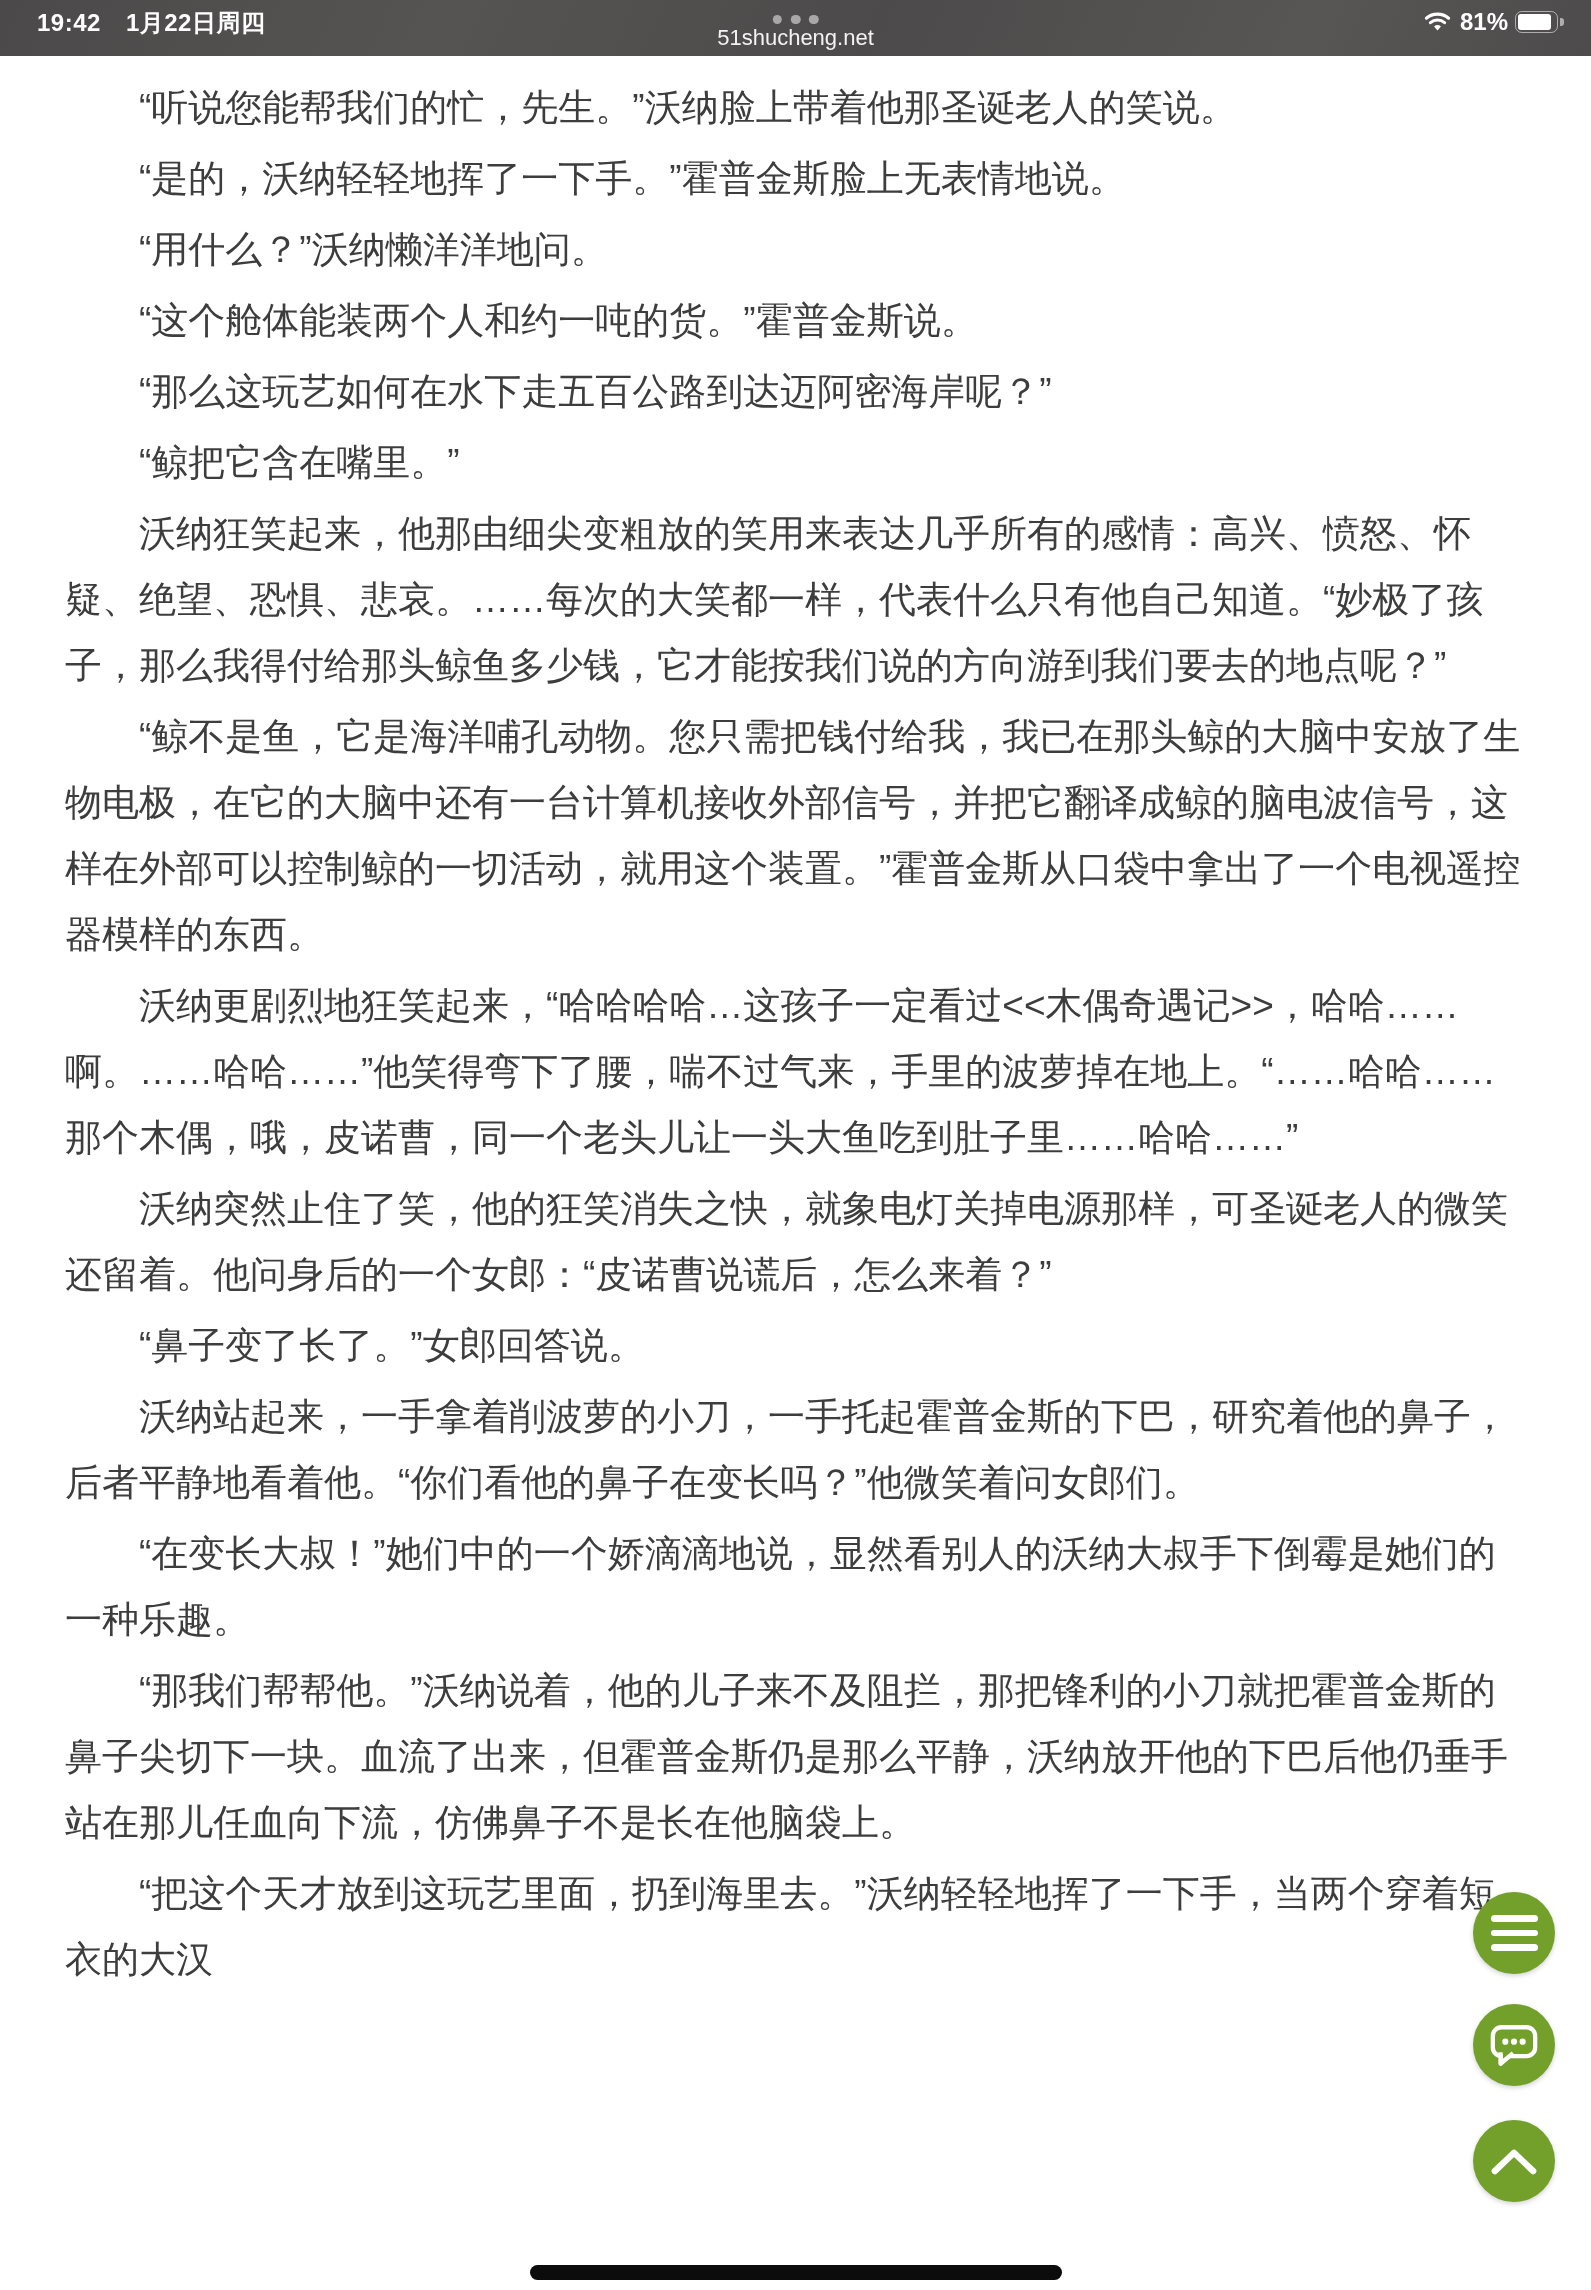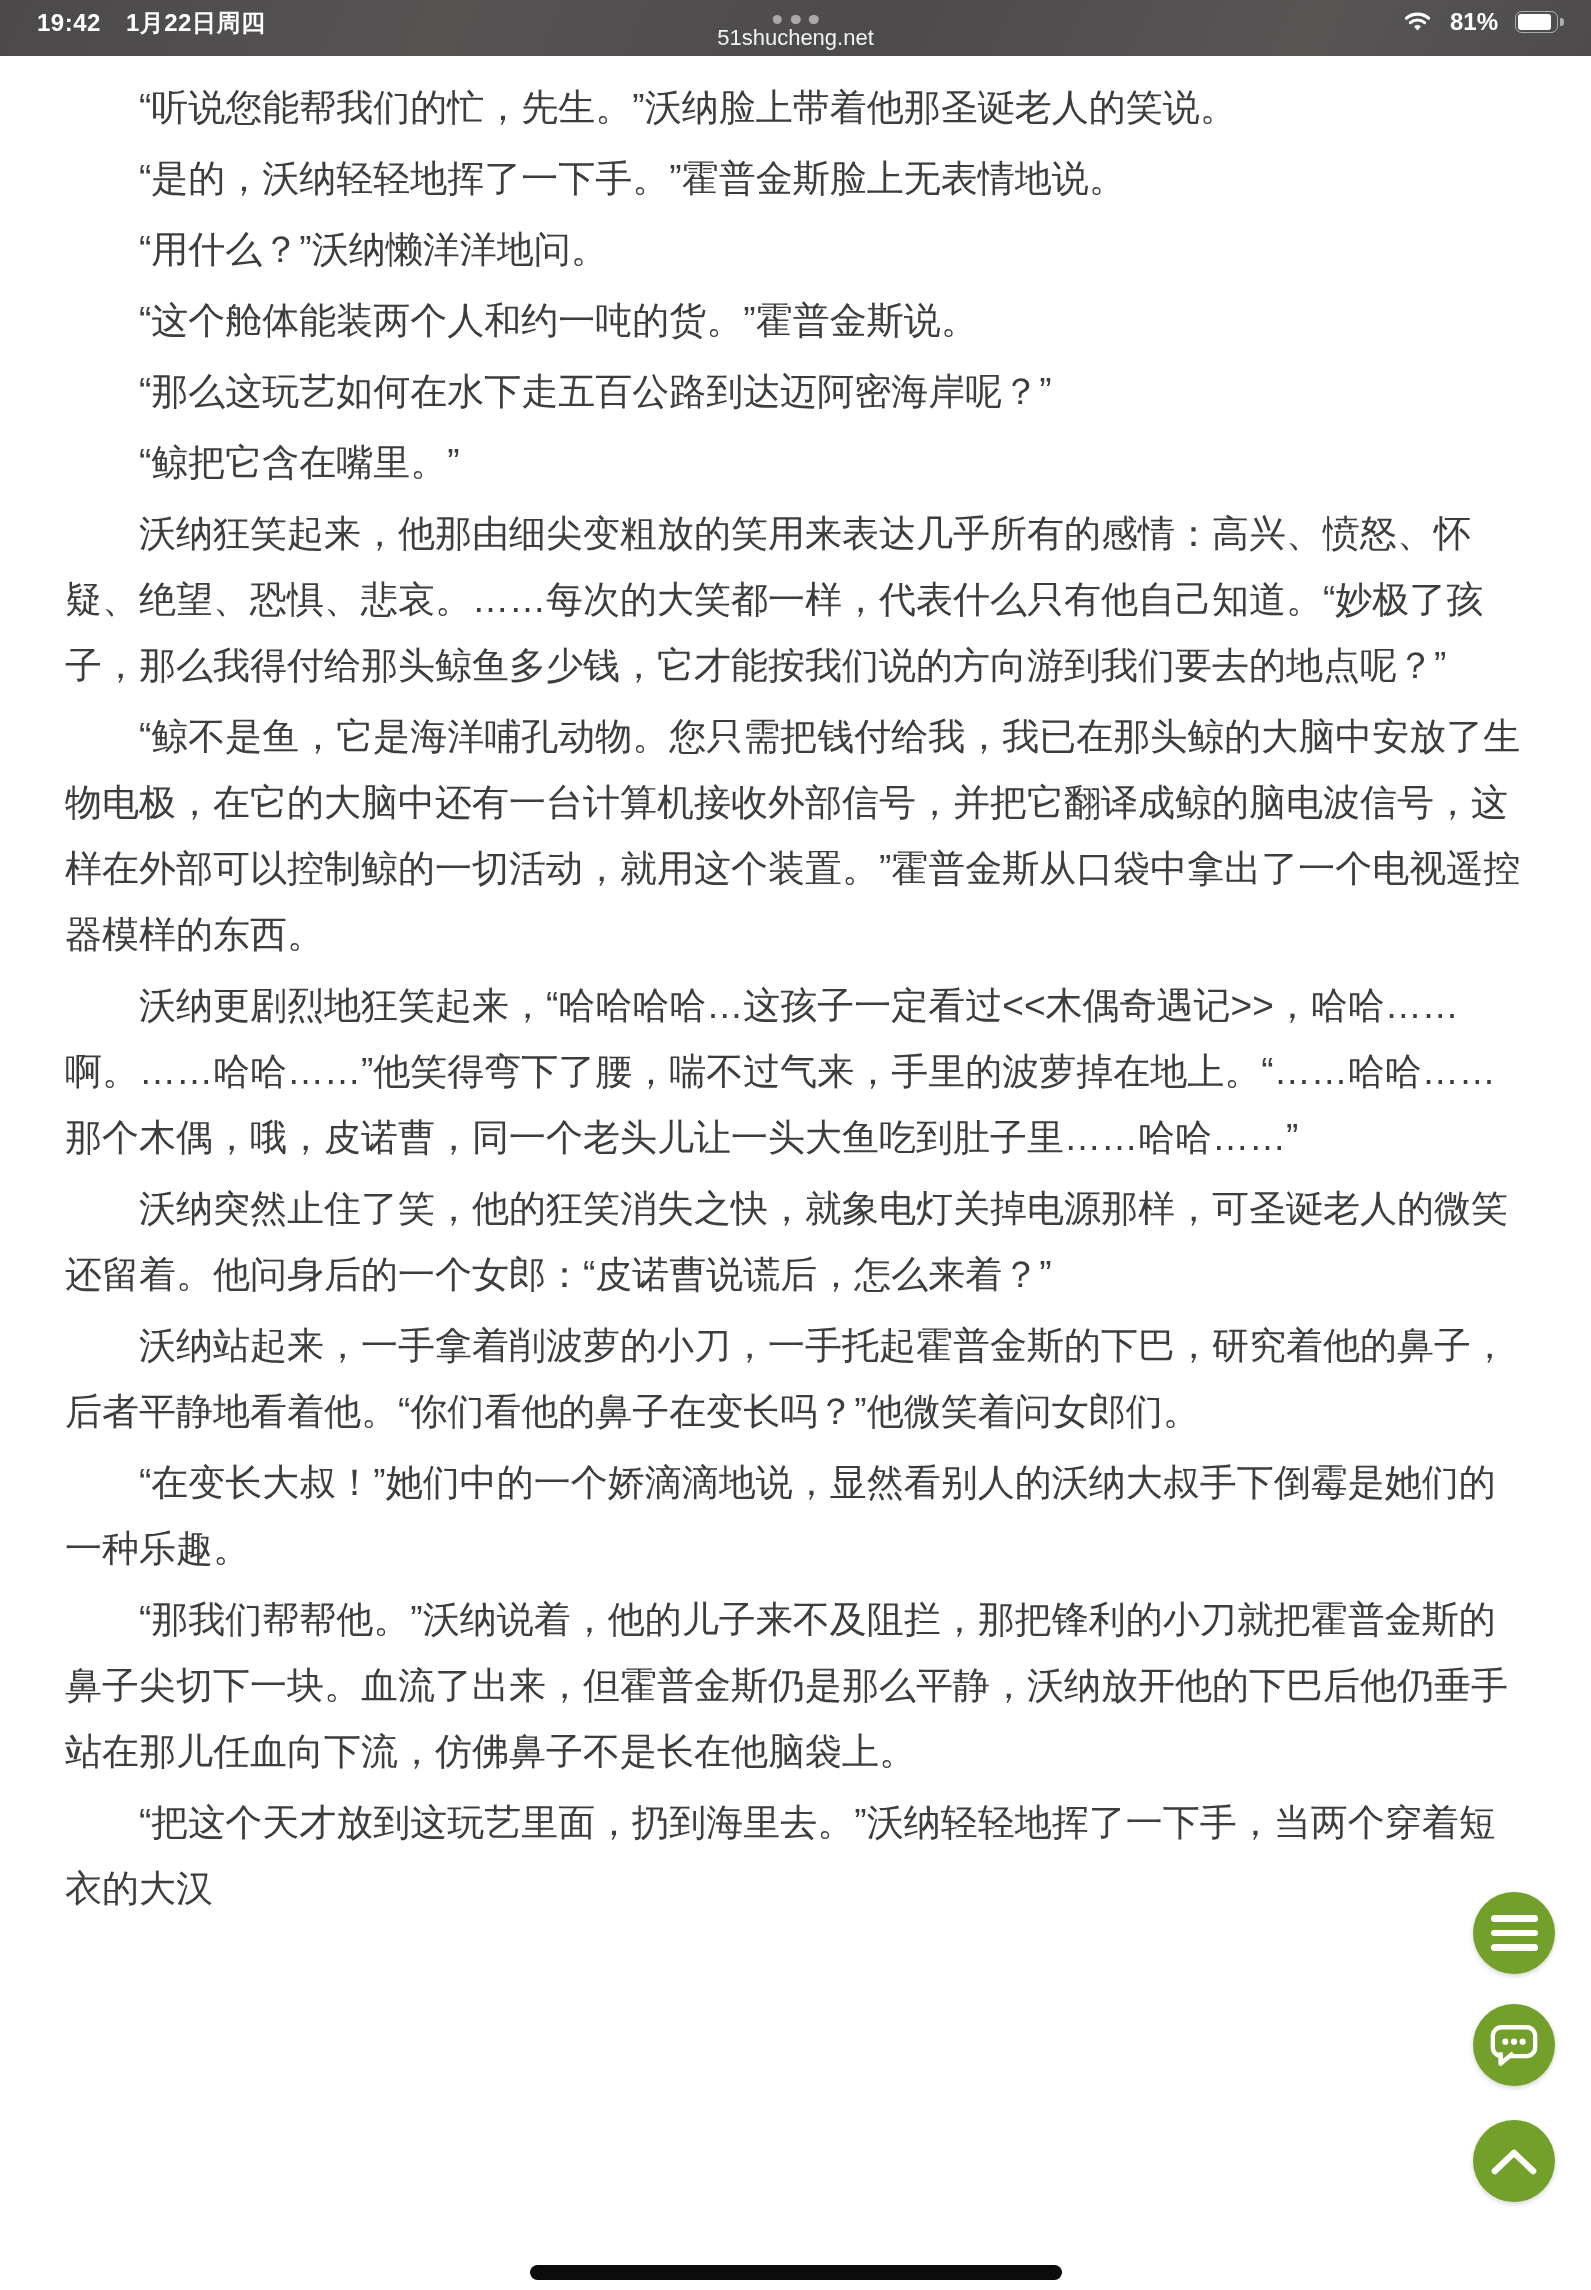--- a/index.html
+++ b/index.html
@@ -14,21 +14,21 @@
     background:linear-gradient(115deg,#4b4949 0%,#565353 28%,#4c4a4a 55%,#585555 82%,#4d4b4b 100%);
     color:#fff;z-index:30;
   }
   .sb-left{position:absolute;left:37px;top:6.8px;display:flex;gap:25px;align-items:center;
     font-size:24px;font-weight:600;letter-spacing:0.5px;}
   .sb-date{font-weight:600;}
   .mt-dots{position:absolute;left:50%;top:14.6px;transform:translateX(-50%);display:flex;gap:8.7px;}
   .mt-dots i{width:9.7px;height:9.7px;border-radius:50%;background:#a9a7a7;display:block;}
   .sb-url{position:absolute;left:50%;top:25px;transform:translateX(-50%);
     font-size:22px;color:#f4f3f3;font-weight:400;}
-  .sb-right{position:absolute;right:33px;top:7.8px;display:flex;align-items:center;gap:17px;
+  .sb-right{position:absolute;right:33px;top:7.8px;display:flex;align-items:center;gap:7px;
     font-size:24px;font-weight:600;}
   .wifi{width:31px;height:23px;display:block;}
   .battery{position:relative;width:43px;height:22px;border:1.9px solid rgba(255,255,255,.55);
     border-radius:6.8px;box-sizing:border-box;}
   .battery .fill{position:absolute;left:1.9px;top:1.9px;bottom:1.9px;width:80%;background:#fff;border-radius:2.9px;}
   .battery .nub{position:absolute;right:-6.8px;top:5.8px;width:3.9px;height:8.7px;
     background:rgba(255,255,255,.55);border-radius:0 2.9px 2.9px 0;}
 
   
   .content{
@@ -88,20 +88,21 @@
   <p>“听说您能帮我们的忙，先生。”沃纳脸上带着他那圣诞老人的笑说。</p>
   <p>“是的，沃纳轻轻地挥了一下手。”霍普金斯脸上无表情地说。</p>
   <p>“用什么？”沃纳懒洋洋地问。</p>
   <p>“这个舱体能装两个人和约一吨的货。”霍普金斯说。</p>
   <p>“那么这玩艺如何在水下走五百公路到达迈阿密海岸呢？”</p>
   <p>“鲸把它含在嘴里。”</p>
   <p>沃纳狂笑起来，他那由细尖变粗放的笑用来表达几乎所有的感情：高兴、愤怒、怀疑、绝望、恐惧、悲哀。……每次的大笑都一样，代表什么只有他自己知道。“妙极了孩子，那么我得付给那头鲸鱼多少钱，它才能按我们说的方向游到我们要去的地点呢？”</p>
   <p>“鲸不是鱼，它是海洋哺孔动物。您只需把钱付给我，我已在那头鲸的大脑中安放了生物电极，在它的大脑中还有一台计算机接收外部信号，并把它翻译成鲸的脑电波信号，这样在外部可以控制鲸的一切活动，就用这个装置。”霍普金斯从口袋中拿出了一个电视遥控器模样的东西。</p>
   <p>沃纳更剧烈地狂笑起来，“哈哈哈哈…这孩子一定看过&lt;&lt;木偶奇遇记&gt;&gt;，哈哈……啊。……哈哈……”他笑得弯下了腰，喘不过气来，手里的波萝掉在地上。“……哈哈……那个木偶，哦，皮诺曹，同一个老头儿让一头大鱼吃到肚子里……哈哈……”</p>
   <p>沃纳突然止住了笑，他的狂笑消失之快，就象电灯关掉电源那样，可圣诞老人的微笑还留着。他问身后的一个女郎：“皮诺曹说谎后，怎么来着？”</p>
+  <p>“鼻子变了长了。”女郎回答说。</p>
   <p>沃纳站起来，一手拿着削波萝的小刀，一手托起霍普金斯的下巴，研究着他的鼻子，后者平静地看着他。“你们看他的鼻子在变长吗？”他微笑着问女郎们。</p>
   <p>“在变长大叔！”她们中的一个娇滴滴地说，显然看别人的沃纳大叔手下倒霉是她们的一种乐趣。</p>
   <p>“那我们帮帮他。”沃纳说着，他的儿子来不及阻拦，那把锋利的小刀就把霍普金斯的鼻子尖切下一块。血流了出来，但霍普金斯仍是那么平静，沃纳放开他的下巴后他仍垂手站在那儿任血向下流，仿佛鼻子不是长在他脑袋上。</p>
   <p>“把这个天才放到这玩艺里面，扔到海里去。”沃纳轻轻地挥了一下手，当两个穿着短衣的大汉</p>
 </div>
 
 <div class="fab fab-menu">
   <span class="menu-icon">
     <i></i>
       <i></i>

